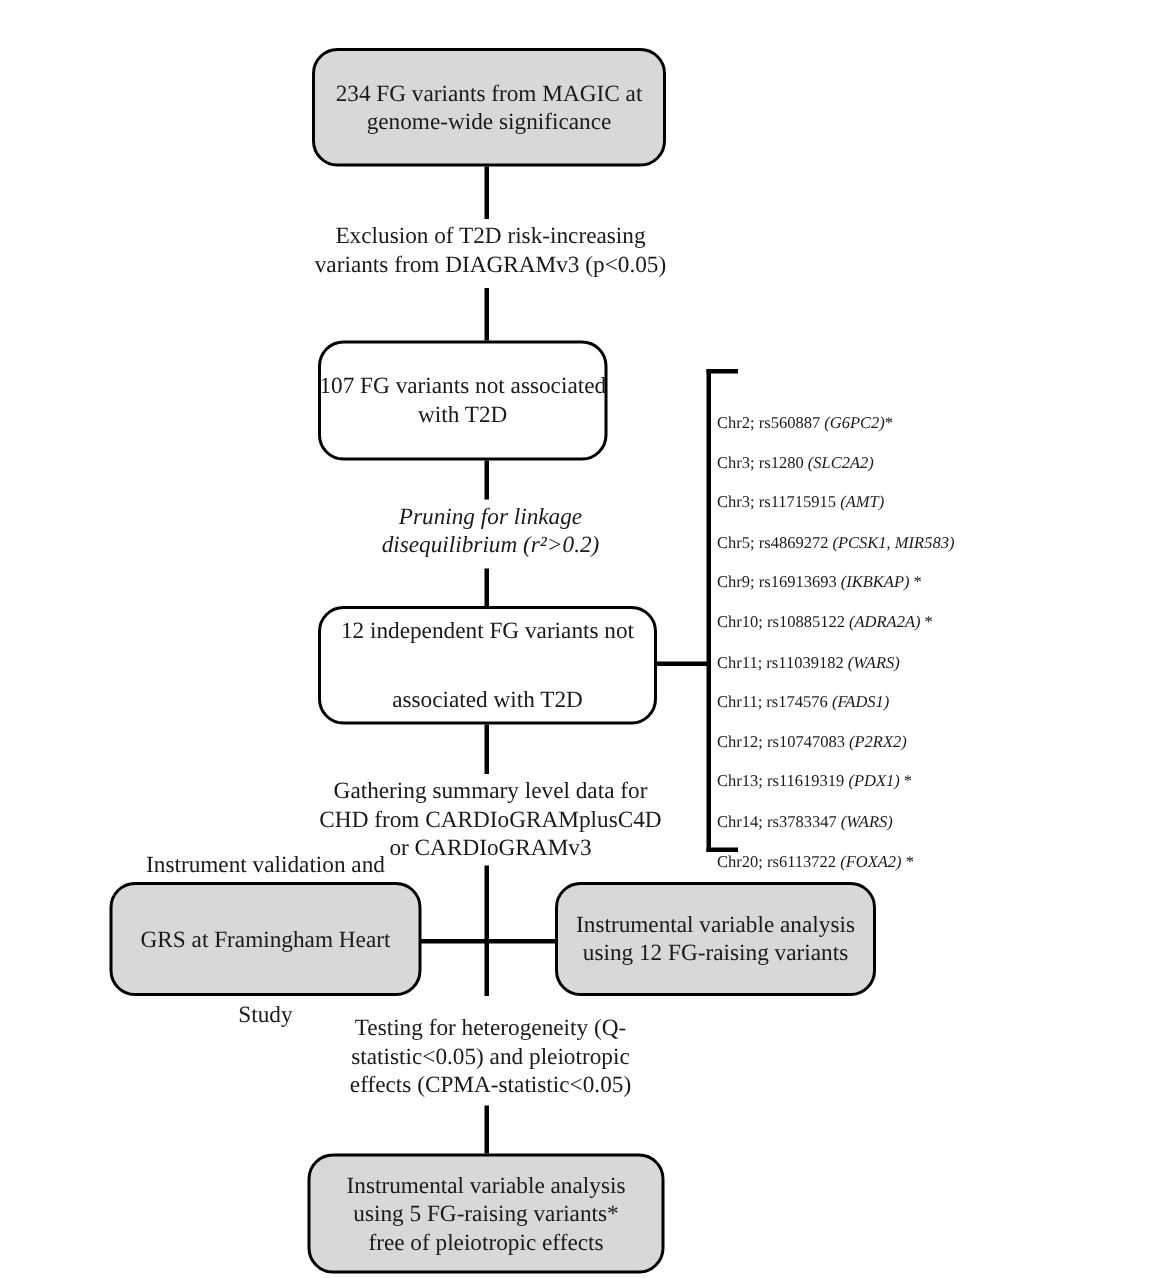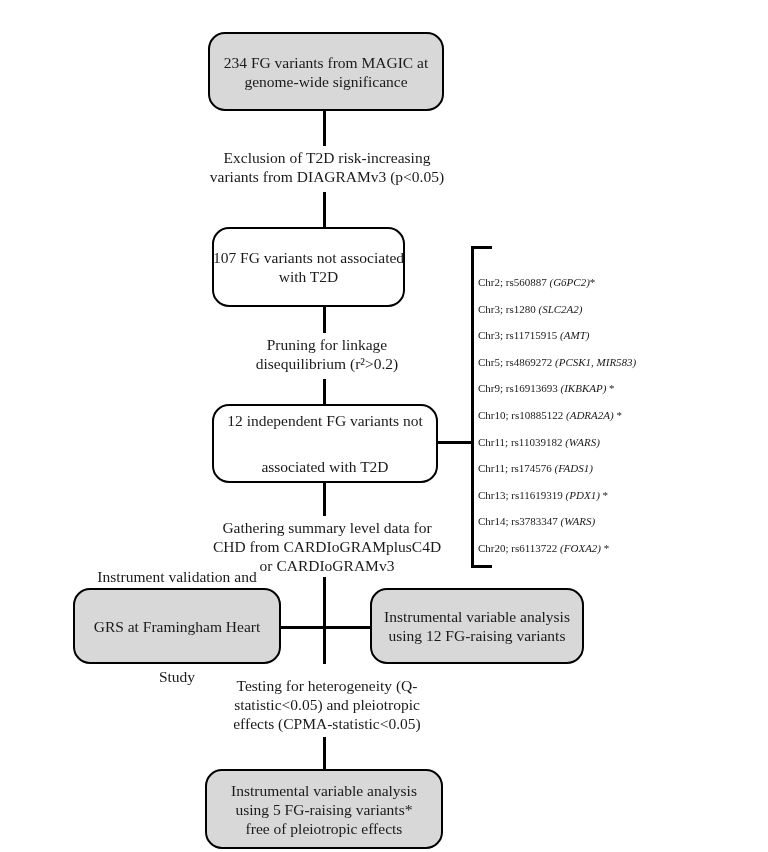--- a/index.html
+++ b/index.html
@@ -84,21 +84,21 @@
 
   <div class="conn v" style="left:323px; top:192px; height:35px;"></div>
 
   <div class="box white" style="left:212px; top:227px; width:193px; height:80px;">
     <div class="ln">107 FG variants not associated</div>
     <div class="ln">with T2D</div>
   </div>
 
   <div class="conn v" style="left:323px; top:307px; height:26px;"></div>
 
-  <div class="step" style="top:335px;">
+  <div class="step" style="top:335px;font-style:italic;">
     <div class="ln">Pruning for linkage</div>
     <div class="ln">disequilibrium (r²&gt;0.2)</div>
   </div>
 
   <div class="conn v" style="left:323px; top:379px; height:25px;"></div>
 
   <div class="box white" style="left:212px; top:404px; width:226px; height:79px;gap:27px;">
     <div class="ln">12 independent FG variants not</div>
     <div class="ln">associated with T2D</div>
   </div>
@@ -111,20 +111,21 @@
 
   <div id="variant-list">
     <div class="variant-row"><span>Chr2; rs560887 </span><span class="gene">(G6PC2)</span><span>*</span></div>
     <div class="variant-row"><span>Chr3; rs1280 </span><span class="gene">(SLC2A2)</span><span></span></div>
     <div class="variant-row"><span>Chr3; rs11715915 </span><span class="gene">(AMT)</span><span></span></div>
     <div class="variant-row"><span>Chr5; rs4869272 </span><span class="gene">(PCSK1, MIR583)</span><span></span></div>
     <div class="variant-row"><span>Chr9; rs16913693 </span><span class="gene">(IKBKAP)</span><span> *</span></div>
     <div class="variant-row"><span>Chr10; rs10885122 </span><span class="gene">(ADRA2A)</span><span> *</span></div>
     <div class="variant-row"><span>Chr11; rs11039182 </span><span class="gene">(WARS)</span><span></span></div>
     <div class="variant-row"><span>Chr11; rs174576 </span><span class="gene">(FADS1)</span><span></span></div>
+    <div class="variant-row"><span>Chr12; rs10747083 </span><span class="gene">(P2RX2)</span><span></span></div>
     <div class="variant-row"><span>Chr13; rs11619319 </span><span class="gene">(PDX1)</span><span> *</span></div>
     <div class="variant-row"><span>Chr14; rs3783347 </span><span class="gene">(WARS)</span><span></span></div>
     <div class="variant-row"><span>Chr20; rs6113722 </span><span class="gene">(FOXA2)</span><span> *</span></div>
   </div>
 
   <div class="conn v" style="left:323px; top:483px; height:33px;"></div>
 
   <div class="step" style="top:518px;">
     <div class="ln">Gathering summary level data for</div>
     <div class="ln">CHD from CARDIoGRAMplusC4D</div>

